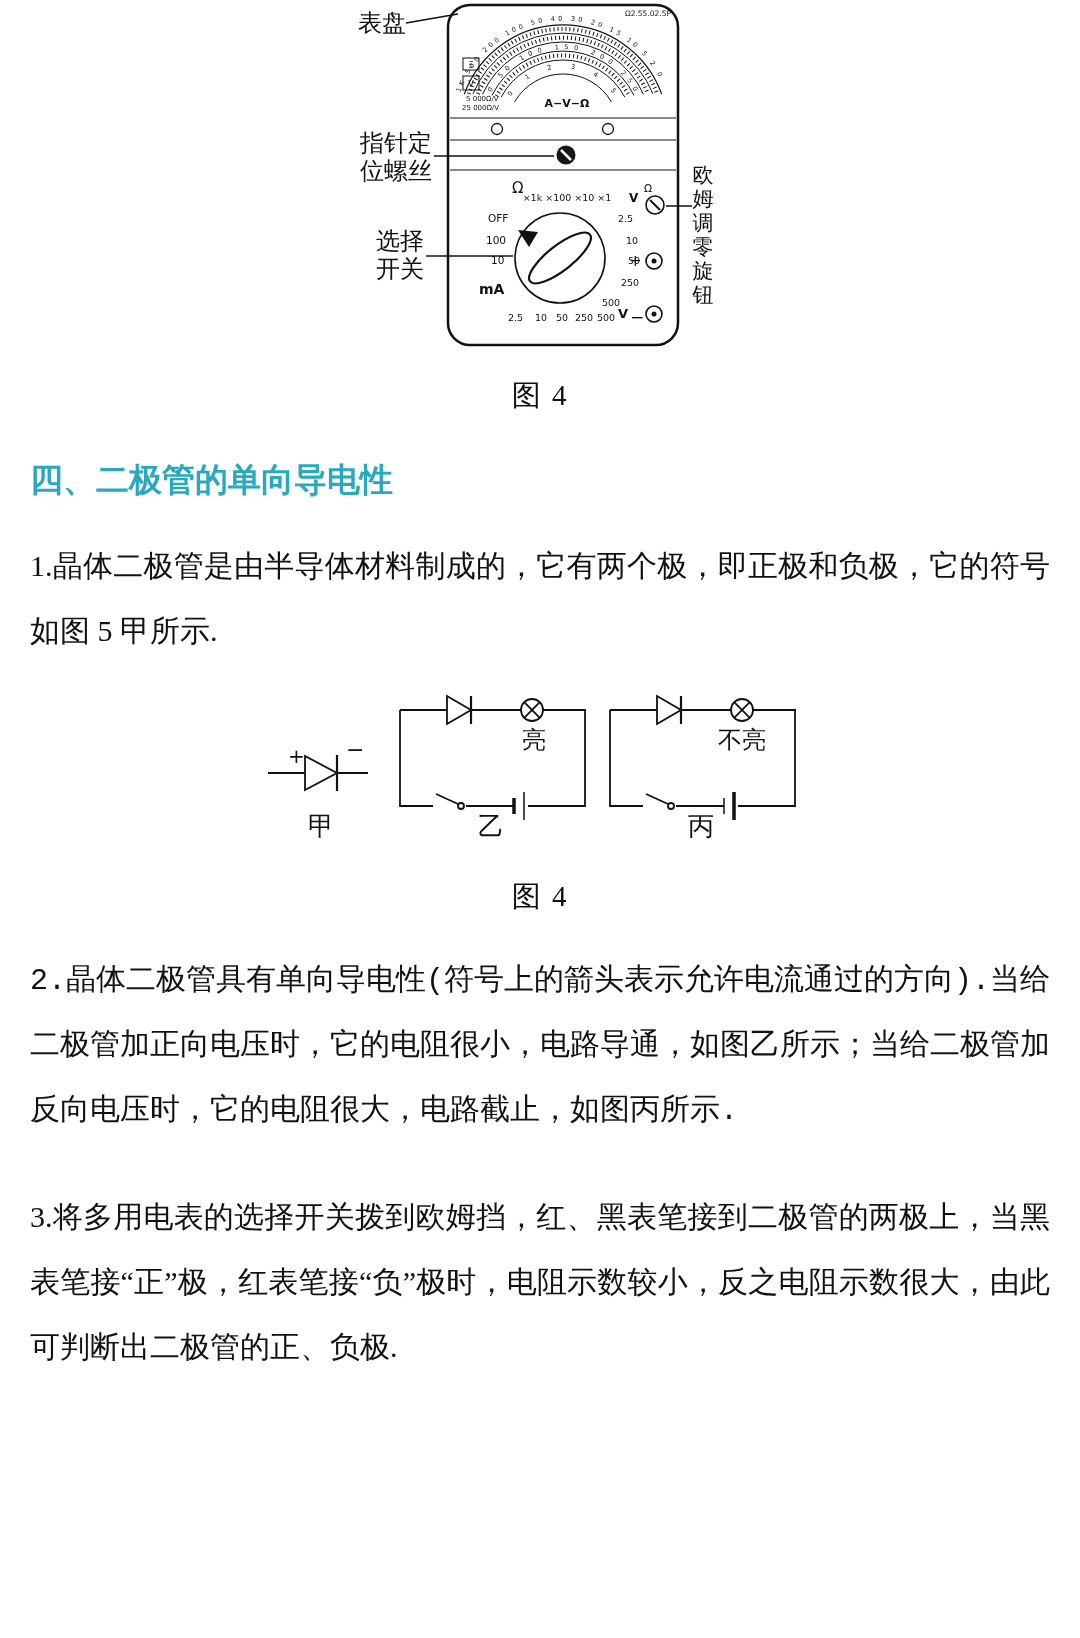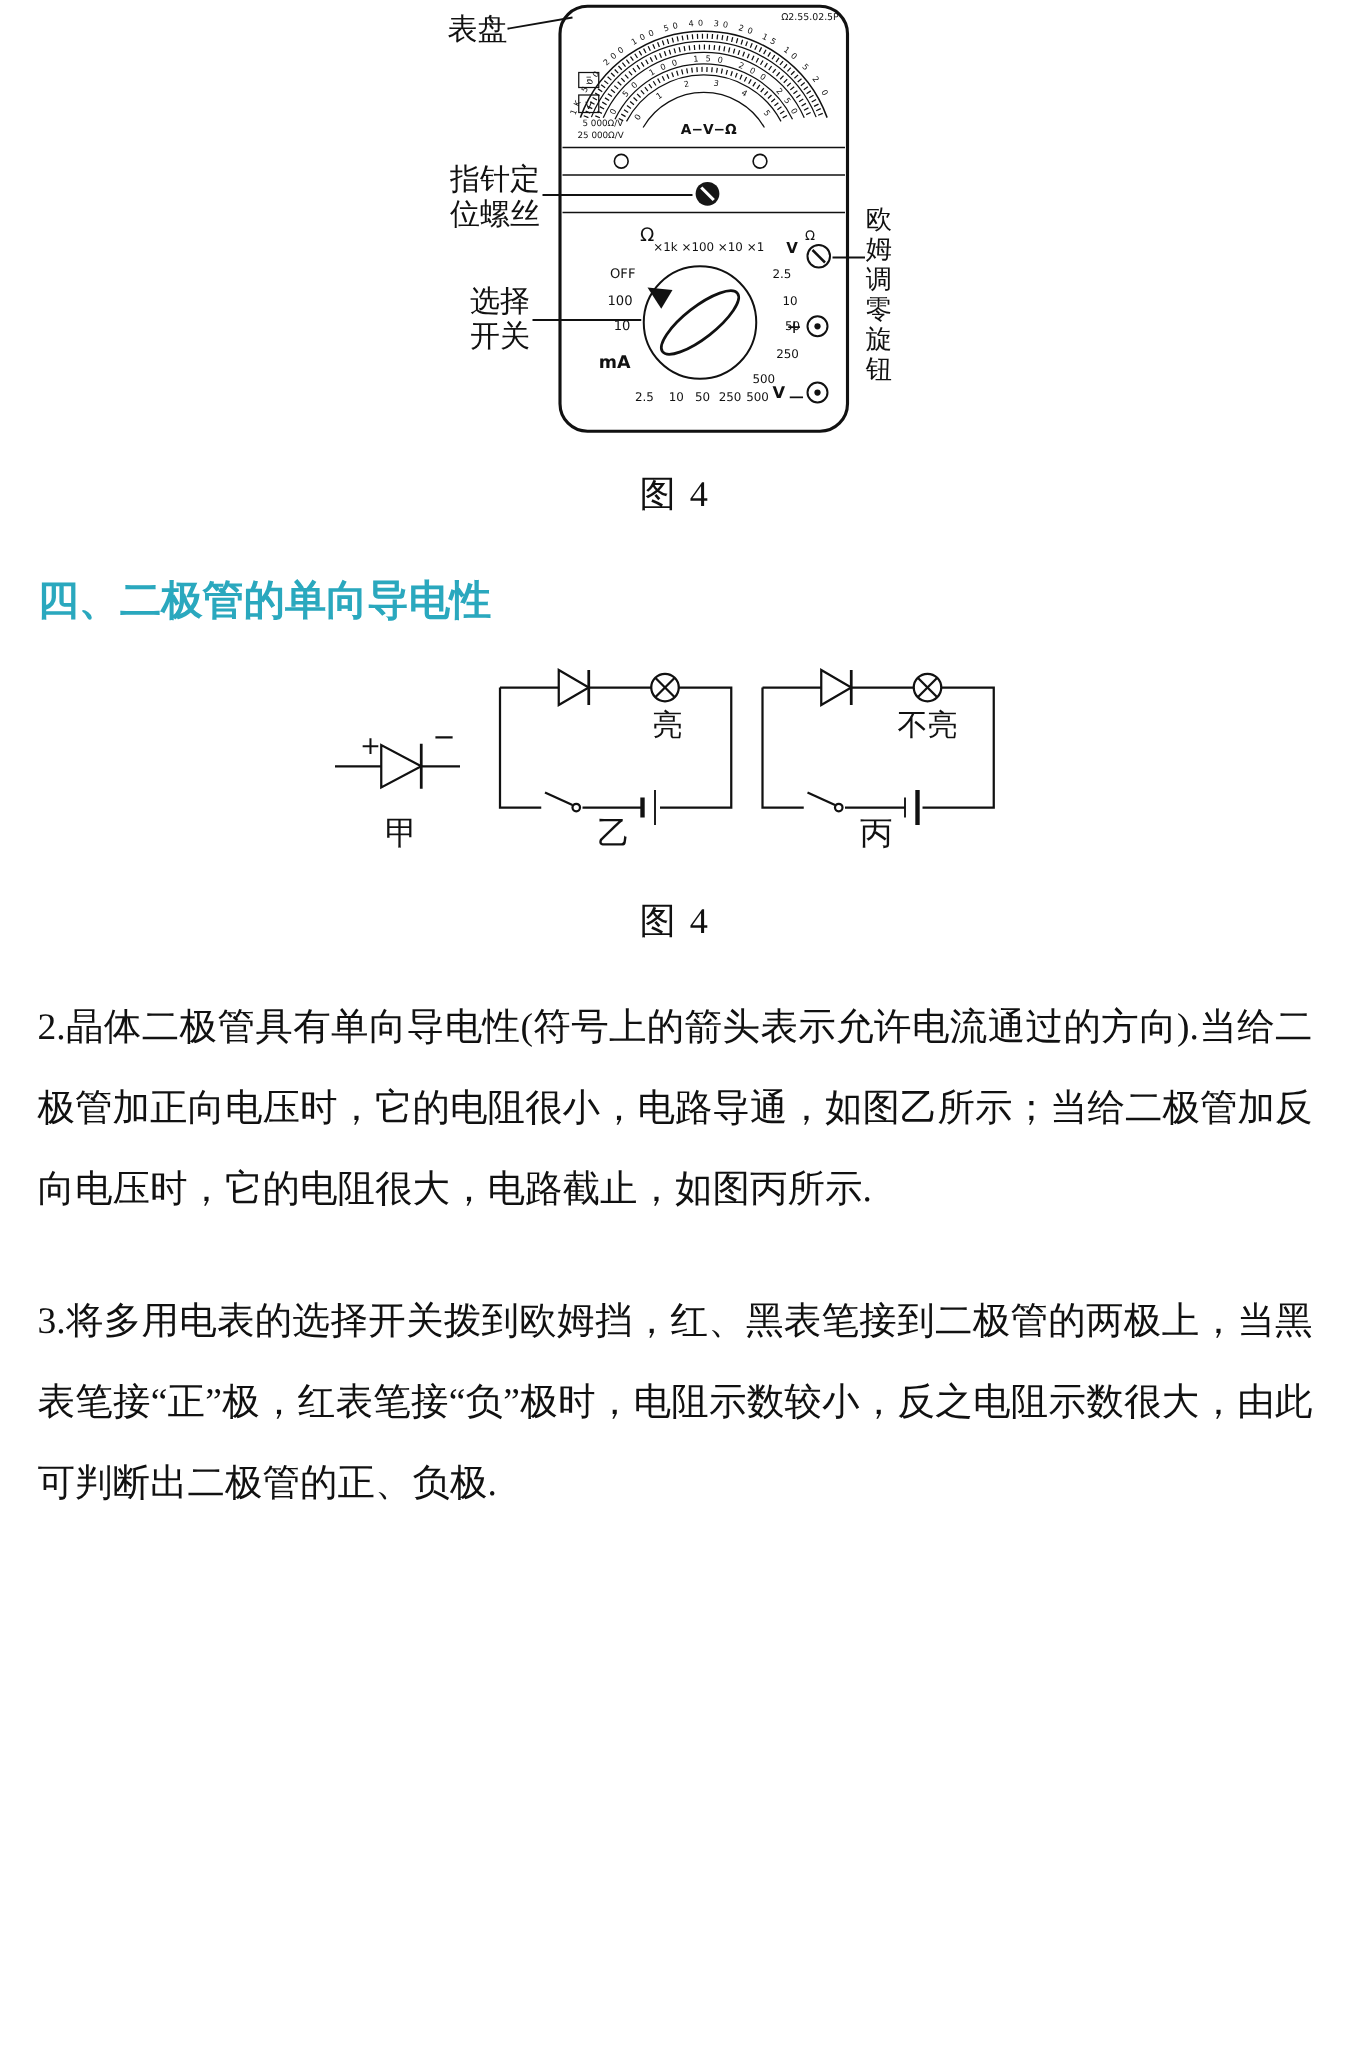--- a/index.html
+++ b/index.html
@@ -6,21 +6,21 @@
   body { background:#ffffff; width:1080px; font-family:"Liberation Serif", serif; color:#111; }
   .page { width:1080px; min-height:1638px; background:#fff; padding-top:0; }
   figure { margin:0; }
   svg { display:block; }
   svg text { fill:#111; font-family:"DejaVu Sans", sans-serif; }
   svg text.cjk { font-family:"Liberation Serif", serif; }
   .caption { text-align:center; font-size:29px; margin-top:16px; letter-spacing:2px; }
   p.body { padding:0 30px; font-size:30px; line-height:65px; text-align:justify; }
   h2.sec { padding:0 30px; font-size:33px; font-weight:bold; color:#2aa8be; font-family:Liberation Mono, monospace; }
   .mt36 { margin-top:36px; } .mt42 { margin-top:42px; } .mt30 { margin-top:30px; }
-  .mt32 { margin-top:32px; } .mt40 { margin-top:40px; } .mt24 { margin-top:24px; }
+  .mt32 { margin-top:32px;font-family:Liberation Mono, monospace; } .mt40 { margin-top:40px; } .mt24 { margin-top:24px; }
 </style>
 </head>
 <body>
 
 <div class="page">
 
   <figure>
     <svg viewBox="0 0 1080 360" width="1080" height="360">
 
       <rect x="448" y="5" width="230" height="340" rx="22" fill="none" stroke="#111" stroke-width="2.5"></rect>
@@ -131,20 +131,21 @@
           <text x="703" y="302" font-size="21" class="cjk" text-anchor="middle">钮</text>
         </g>
       </g>
     </svg>
     <figcaption class="caption">图 4</figcaption>
   </figure>
 
 
   <h2 class="sec mt42">四、二极管的单向导电性</h2>
 
+  <p class="body mt30">1.晶体二极管是由半导体材料制成的，它有两个极，即正极和负极，它的符号如图 5 甲所示.</p>
 
   <figure class="mt30">
     <svg viewBox="0 0 1080 160" width="1080" height="160">
 
       <g stroke="#111" fill="none" stroke-width="1.8">
         <line x1="268" y1="80" x2="368" y2="80"></line>
         <polygon points="305,63 305,97 337,80" fill="#fff"></polygon>
         <line x1="337" y1="62" x2="337" y2="98" stroke-width="2.2"></line>
         <text x="288" y="70" font-size="20" stroke="none" fill="#111">+</text>
         <text x="346" y="64" font-size="22" stroke="none" fill="#111">−</text>

